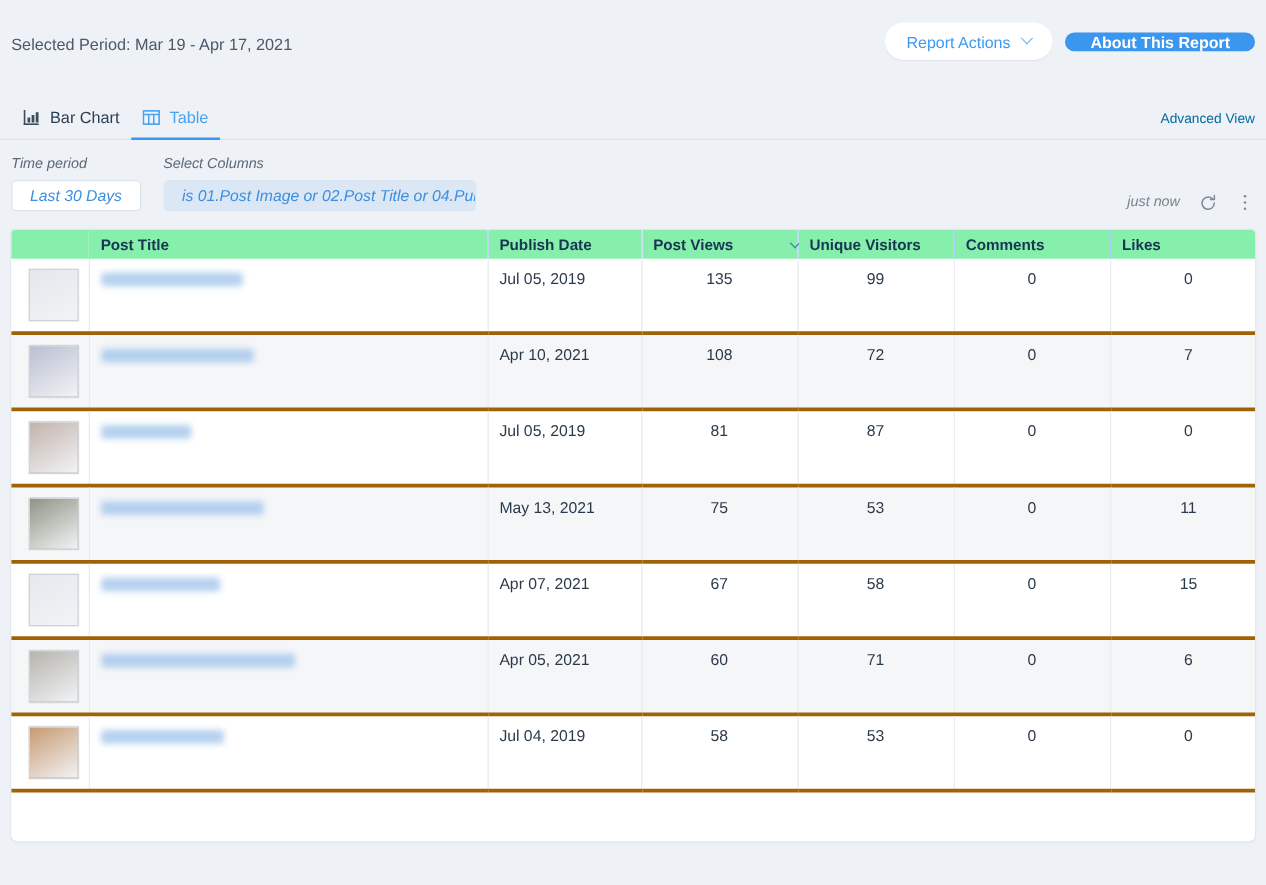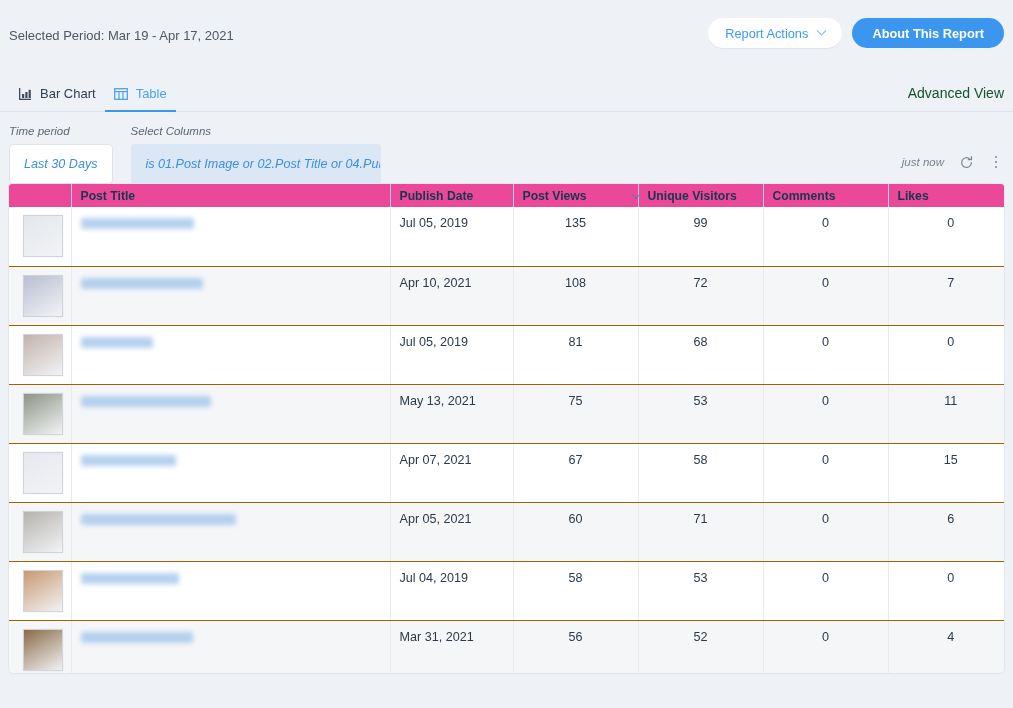--- a/index.html
+++ b/index.html
@@ -58,21 +58,21 @@
     display: inline-block;
     width: 7px; height: 7px;
     border-right: 1.4px solid #75b6f2;
     border-bottom: 1.4px solid #75b6f2;
     transform: rotate(45deg) translate(-2px,-2px);
   }
   .btn-about {
     background: #3b96ef;
     border: none;
     border-radius: 16px;
-    height: 30px;
+    height: 15px;
     padding: 0 20px;
     color: #ffffff;
     font-size: 12.8px;
     font-weight: bold;
     font-family: inherit;
     cursor: pointer;
   }
 
   
   .tabbar {
@@ -98,22 +98,22 @@
     content: "";
     position: absolute;
     left: 0; right: 0; bottom: -1px;
     height: 2px;
     background: #3b96ef;
   }
   .tab svg { display: block; }
   .advanced-view {
     position: absolute;
     right: 9px; bottom: 10px;
-    font-size: 14px;
-    color: #14532d;
+    font-size: 11px;
+    color: #0369a1;
     cursor: pointer;
   }
 
   
   .filterbar {
     position: relative;
     height: 72px;
     padding: 12px 9px 0 9px;
     font-style: italic;
   }
@@ -122,21 +122,21 @@
     align-items: flex-start;
     gap: 18px;
   }
   .filter-label {
     font-size: 11.5px;
     color: #5b6878;
     margin-bottom: 6px;
     line-height: 14px;
   }
   .pill {
-    height: 40px;
+    height: 25px;
     border-radius: 4px;
     display: inline-flex;
     align-items: center;
     padding: 0 14px;
     font-size: 12.6px;
     color: #3b8fe0;
     cursor: pointer;
     white-space: nowrap;
   }
   .pill-outline {
@@ -175,21 +175,21 @@
   .table-wrap {
     margin: 0 9px;
     background: #ffffff;
     border-radius: 3px 3px 5px 5px;
     overflow: hidden;
     box-shadow: 0 0 0 1px #e2e7ed, 0 1px 2px rgba(30,50,80,0.05);
     height: 489px;
   }
   table { border-collapse: collapse; width: 100%; table-layout: fixed; }
   thead th {
-    background: #ec4899;
+    background: #86efac;
     color: #173650;
     font-size: 12.2px;
     font-weight: bold;
     text-align: left;
     height: 23px;
     padding: 0 9px;
     border-right: 1px solid #a9cfee;
     white-space: nowrap;
     position: relative;
   }
@@ -202,21 +202,21 @@
     border-bottom: 1.3px solid #4a7ca5;
     transform: rotate(45deg) translate(-1px,-1px);
     margin-left: 46px;
     vertical-align: middle;
   }
   tbody td {
     height: 59px;
     padding: 9px;
     vertical-align: top;
     border-right: 1px solid #e8ebef;
-    border-bottom: 1px solid #a16207;
+    border-bottom: 3px solid #a16207;
     font-size: 12.6px;
     color: #2b3a4a;
   }
   tbody td:last-child { border-right: none; }
   tbody tr:nth-child(even) td { background: #f5f6f8; }
   tbody tr:nth-child(odd) td { background: #ffffff; }
   td.num { text-align: center; }
   td.thumb-cell { padding: 8px 0 8px 14px; border-right: 1px solid #e8ebef; }
 
   .thumb {
@@ -359,21 +359,21 @@
         </tr>
         <tr>
           <td class="thumb-cell">
             <div class="thumb" style="background:linear-gradient(150deg,#c2b3ab,#f2f3f5)"></div>
           </td>
           <td>
             <div class="post-title-redacted" style="width:72px"></div>
           </td>
           <td>Jul 05, 2019</td>
           <td class="num">81</td>
-          <td class="num">68</td>
+          <td class="num">87</td>
           <td class="num">0</td>
           <td class="num">0</td>
         </tr>
         <tr>
           <td class="thumb-cell">
             <div class="thumb" style="background:linear-gradient(150deg,#8d9585,#f2f3f5)"></div>
           </td>
           <td>
             <div class="post-title-redacted" style="width:130px"></div>
           </td>
@@ -415,28 +415,15 @@
           </td>
           <td>
             <div class="post-title-redacted" style="width:98px"></div>
           </td>
           <td>Jul 04, 2019</td>
           <td class="num">58</td>
           <td class="num">53</td>
           <td class="num">0</td>
           <td class="num">0</td>
         </tr>
-        <tr>
-          <td class="thumb-cell">
-            <div class="thumb" style="background:linear-gradient(150deg,#8a6b47,#f2f3f5)"></div>
-          </td>
-          <td>
-            <div class="post-title-redacted" style="width:112px"></div>
-          </td>
-          <td>Mar 31, 2021</td>
-          <td class="num">56</td>
-          <td class="num">52</td>
-          <td class="num">0</td>
-          <td class="num">4</td>
-        </tr>
       </tbody>
   </table>
 </div>
 
 </body></html>

